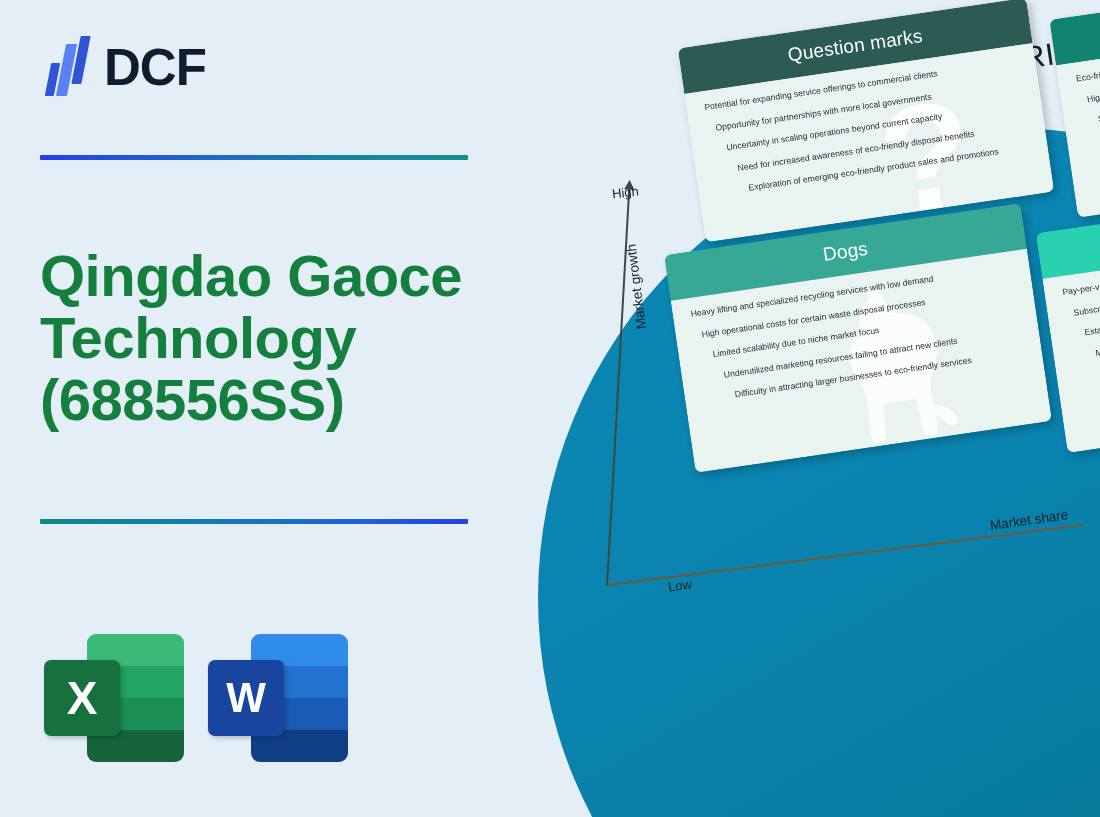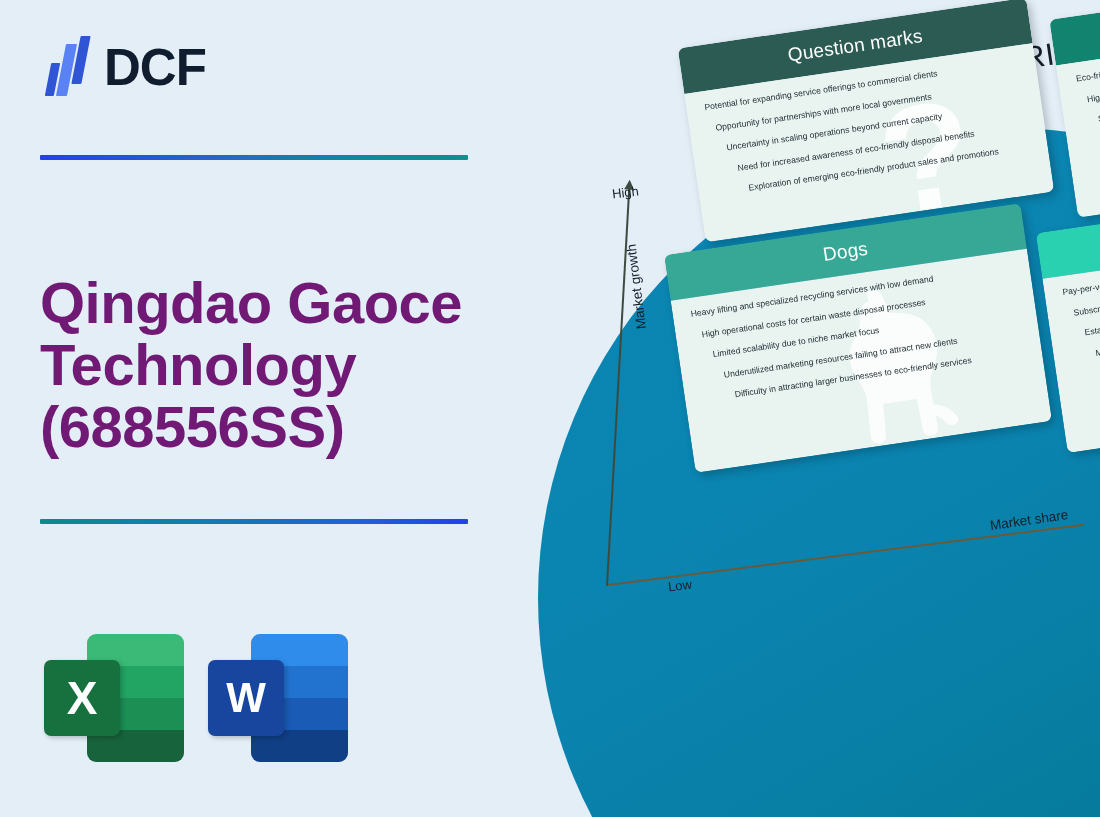--- a/index.html
+++ b/index.html
@@ -21,23 +21,22 @@
   .bar2{left:15px;bottom:2px;width:11px;height:52px;background:#5b82f5;}
   .bar3{left:30px;bottom:14px;width:10px;height:48px;background:#2f55d4;}
   .logo-text{font-size:51px;font-weight:700;color:#101d2e;letter-spacing:-1px;line-height:1;}
 
   .rule{position:absolute;left:40px;width:428px;height:5px;border-radius:1px;}
   .rule-top{top:155px;background:linear-gradient(90deg,#2640e8 0%,#1f6cc4 45%,#0f8a9c 75%,#0f8f8f 100%);}
   .rule-bottom{top:519px;background:linear-gradient(90deg,#0b8b8b 0%,#0f7fae 35%,#1f61d8 75%,#2640e8 100%);}
 
   .headline{
     position:absolute;left:40px;top:245px;width:470px;
-    font-size:58px;font-weight:700;color:#701a75;line-height:1.07;
+    font-size:58px;font-weight:700;color:#15803d;line-height:1.07;
     letter-spacing:-0.5px;
-    margin-top:27px;
   }
 
   
   .icons-row{position:absolute;left:44px;top:634px;display:flex;gap:24px;}
   .office-icon{position:relative;width:140px;height:128px;}
   .oi-doc{position:absolute;left:43px;top:0;width:97px;height:128px;border-radius:9px;overflow:hidden;}
   .oi-doc i{position:absolute;left:0;width:100%;display:block;}
   .oi-badge{
     position:absolute;left:0;top:26px;width:76px;height:76px;border-radius:7px;
     display:flex;align-items:center;justify-content:center;

